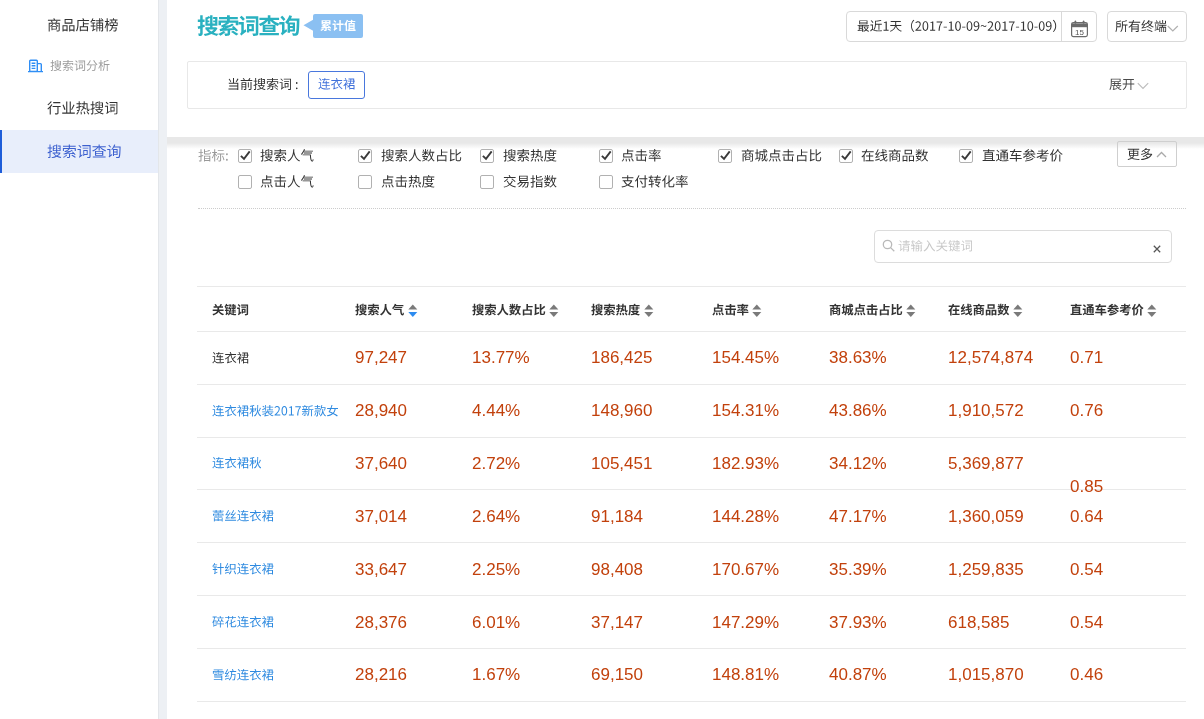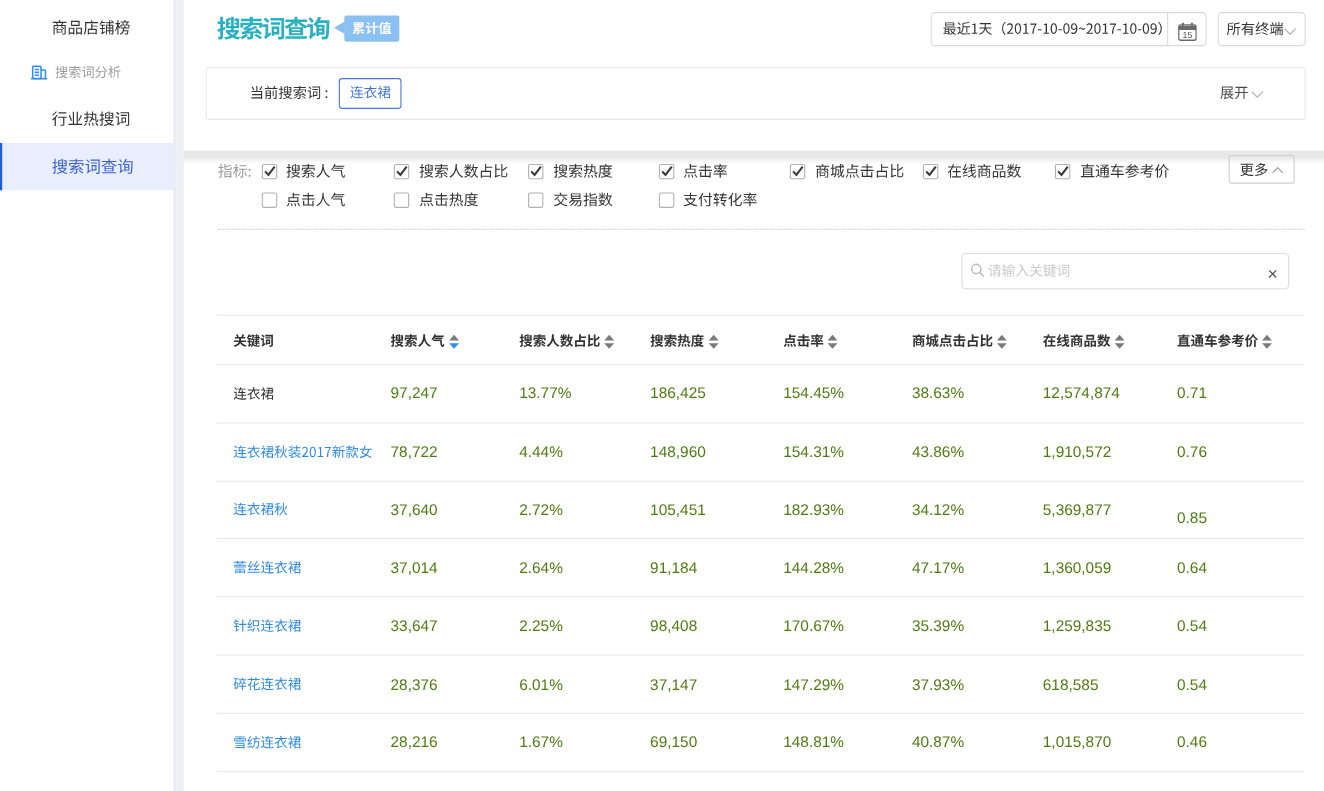--- a/index.html
+++ b/index.html
@@ -1,16 +1,16 @@
 <!DOCTYPE html>
 <html><head><meta charset="utf-8"><style>
 *{margin:0;padding:0;box-sizing:border-box}
 html,body{width:1204px;height:719px;background:#fff;font-family:"Liberation Sans",sans-serif;overflow:hidden}
 .abs{position:absolute}
-.num{position:absolute;font-size:14px;color:#4d7c0f;line-height:19px;height:19px;white-space:nowrap}
+.num{position:absolute;font-size:17px;color:#c2410c;line-height:19px;height:19px;white-space:nowrap}
 .hline{position:absolute;left:197px;width:989px;height:1px;background:#e9e9e9}
 </style></head><body>
 <div class="abs" style="left:0;top:0;width:1204px;height:719px">
 <div class="abs" style="left:158px;top:0;width:9px;height:719px;background:#edf0f4;border-left:1px solid #e3e6ea"></div>
 <div class="abs" style="left:0;top:130px;width:158px;height:43px;background:#e8eefb"></div>
 <div class="abs" style="left:0;top:130px;width:2px;height:43px;background:#1e5dd9"></div>
 <svg style="position:absolute;left:47.0px;top:15.8px;overflow:visible" width="73" height="19">
       <path transform="translate(0,14.3)" d="M3.9 -9.2C4.2 -8.7 4.6 -8.0 4.8 -7.5L5.8 -7.9C5.6 -8.3 5.2 -9.0 4.9 -9.5ZM8.0 -5.8C9.0 -5.1 10.2 -4.2 10.8 -3.6L11.5 -4.3C10.8 -4.9 9.6 -5.8 8.6 -6.4ZM5.6 -6.3C5.0 -5.6 4.0 -4.9 3.1 -4.4C3.3 -4.1 3.6 -3.7 3.6 -3.5C4.6 -4.1 5.7 -5.1 6.4 -5.9ZM9.4 -9.4C9.2 -8.9 8.8 -8.1 8.4 -7.5H1.7V1.1H2.7V-6.6H11.7V-0.1C11.7 0.2 11.6 0.2 11.3 0.2C11.1 0.3 10.3 0.3 9.4 0.2C9.5 0.5 9.7 0.8 9.7 1.1C11.0 1.1 11.7 1.1 12.1 0.9C12.5 0.8 12.7 0.5 12.7 -0.0V-7.5H9.5C9.8 -8.0 10.2 -8.6 10.6 -9.2ZM4.5 -4.0V-0.0H5.4V-0.7H9.8V-4.0ZM5.4 -3.2H8.9V-1.5H5.4ZM6.3 -11.8C6.5 -11.4 6.7 -10.9 6.9 -10.5H0.9V-9.5H13.4V-10.5H8.0C7.9 -10.9 7.6 -11.6 7.3 -12.1Z M18.6 -10.4H24.3V-7.7H18.6ZM17.6 -11.4V-6.6H25.4V-11.4ZM15.5 -5.1V1.1H16.5V0.4H19.5V1.0H20.6V-5.1ZM16.5 -0.7V-4.1H19.5V-0.7ZM22.2 -5.1V1.1H23.2V0.4H26.4V1.1H27.5V-5.1ZM23.2 -0.7V-4.1H26.4V-0.7Z M32.8 -4.1V1.0H33.8V0.4H39.9V0.9H41.0V-4.1H37.0V-6.1H41.7V-7.0H37.0V-8.8H35.9V-4.1ZM33.8 -0.6V-3.1H39.9V-0.6ZM35.3 -11.7C35.5 -11.3 35.8 -10.8 36.0 -10.3H30.4V-6.5C30.4 -4.4 30.3 -1.5 29.0 0.5C29.3 0.6 29.8 1.0 30.0 1.1C31.3 -1.0 31.5 -4.3 31.5 -6.5V-9.2H42.1V-10.3H37.2C37.0 -10.8 36.7 -11.5 36.3 -12.0Z M53.8 -11.5C54.3 -11.0 55.1 -10.5 55.5 -10.1L56.1 -10.7C55.7 -11.1 54.9 -11.6 54.4 -12.0ZM45.5 -12.0C45.0 -10.6 44.3 -9.4 43.4 -8.5C43.6 -8.3 43.8 -7.8 43.9 -7.6C44.4 -8.1 44.9 -8.7 45.3 -9.4H48.4V-10.4H45.8C46.0 -10.8 46.2 -11.3 46.4 -11.7ZM43.7 -4.9V-3.9H45.8V-1.1C45.8 -0.5 45.3 -0.0 45.0 0.1C45.2 0.4 45.5 0.8 45.6 1.1C45.8 0.8 46.2 0.5 48.7 -1.0C48.6 -1.2 48.5 -1.6 48.5 -1.8L46.7 -0.9V-3.9H48.6V-4.9H46.7V-6.8H48.2V-7.8H44.5V-6.8H45.8V-4.9ZM52.2 -12.0V-10.1H49.0V-9.1H52.2V-7.9H49.4V1.1H50.3V-2.0H52.3V1.0H53.2V-2.0H55.1V-0.0C55.1 0.1 55.1 0.1 54.9 0.2C54.8 0.2 54.4 0.2 53.9 0.1C54.0 0.4 54.2 0.8 54.2 1.1C54.9 1.1 55.4 1.1 55.7 0.9C56.0 0.7 56.1 0.4 56.1 -0.0V-7.9H53.2V-9.1H56.4V-10.1H53.2V-12.0ZM50.3 -4.5H52.3V-2.9H50.3ZM50.3 -5.4V-6.9H52.3V-5.4ZM55.1 -4.5V-2.9H53.2V-4.5ZM55.1 -5.4H53.2V-6.9H55.1Z M62.5 -7.9V-5.6H63.5V-7.1H69.7V-5.6H70.7V-7.9H68.6C68.8 -8.4 69.1 -9.0 69.3 -9.6L68.3 -9.8C68.1 -9.2 67.8 -8.5 67.6 -7.9H65.3L65.6 -8.0C65.5 -8.4 65.3 -9.2 65.0 -9.7L64.1 -9.5C64.3 -9.0 64.5 -8.4 64.6 -7.9ZM65.9 -12.0C66.0 -11.6 66.1 -11.1 66.2 -10.7H62.7V-9.8H70.5V-10.7H67.3C67.2 -11.1 67.0 -11.7 66.9 -12.1ZM65.8 -6.5C66.0 -6.1 66.1 -5.6 66.2 -5.2H62.7V-4.3H64.8C64.7 -2.0 64.2 -0.5 62.0 0.4C62.2 0.6 62.5 0.9 62.6 1.2C64.3 0.5 65.1 -0.6 65.5 -2.0H68.7C68.6 -0.7 68.4 -0.1 68.2 0.1C68.1 0.2 68.0 0.2 67.8 0.2C67.5 0.2 66.9 0.2 66.3 0.2C66.4 0.4 66.5 0.8 66.6 1.1C67.2 1.1 67.9 1.1 68.2 1.1C68.6 1.1 68.9 1.0 69.1 0.8C69.4 0.4 69.6 -0.4 69.8 -2.5C69.8 -2.6 69.8 -2.9 69.8 -2.9H65.7C65.8 -3.3 65.8 -3.8 65.9 -4.3H70.5V-5.2H67.3C67.2 -5.6 67.1 -6.2 66.8 -6.7ZM59.7 -12.0V-9.3H57.9V-8.3H59.6C59.2 -6.3 58.4 -4.0 57.6 -2.8C57.8 -2.6 58.0 -2.1 58.1 -1.8C58.7 -2.7 59.3 -4.2 59.7 -5.8V1.1H60.7V-6.3C61.0 -5.6 61.4 -4.7 61.6 -4.3L62.2 -5.0C62.0 -5.5 60.9 -7.3 60.7 -7.7V-8.3H62.2V-9.3H60.7V-12.0Z" fill="#333"></path>
     </svg>
 <svg style="position:absolute;left:49.5px;top:58.3px;overflow:visible" width="62" height="16">
@@ -229,37 +229,37 @@
 <div class="num" style="left:355px;top:348.0px">97,247</div>
 <div class="num" style="left:472px;top:348.0px">13.77%</div>
 <div class="num" style="left:591px;top:348.0px">186,425</div>
 <div class="num" style="left:712px;top:348.0px">154.45%</div>
 <div class="num" style="left:829px;top:348.0px">38.63%</div>
 <div class="num" style="left:948px;top:348.0px">12,574,874</div>
 <div class="num" style="left:1070px;top:348.0px">0.71</div>
 <svg style="position:absolute;left:212.0px;top:402.5px;overflow:visible" width="128" height="17">
       <path transform="translate(0,12.4)" d="M1.0 -9.8C1.7 -9.1 2.4 -8.2 2.8 -7.6L3.5 -8.1C3.2 -8.7 2.4 -9.6 1.7 -10.3ZM3.1 -6.2H0.6V-5.3H2.2V-1.5C1.6 -1.2 1.0 -0.6 0.4 0.1L1.1 1.0C1.6 0.1 2.2 -0.6 2.6 -0.6C2.9 -0.6 3.3 -0.2 3.8 0.1C4.7 0.7 5.7 0.9 7.4 0.9C8.6 0.9 10.9 0.8 11.8 0.7C11.8 0.4 12.0 -0.1 12.1 -0.3C10.8 -0.2 8.9 -0.1 7.4 -0.1C5.9 -0.1 4.8 -0.2 4.0 -0.7C3.6 -1.0 3.3 -1.2 3.1 -1.4ZM4.7 -5.1C4.8 -5.2 5.2 -5.2 5.8 -5.2H7.7V-3.5H3.9V-2.7H7.7V-0.4H8.7V-2.7H11.7V-3.5H8.7V-5.2H11.1L11.1 -6.1H8.7V-7.6H7.7V-6.1H5.7C6.1 -6.8 6.4 -7.5 6.8 -8.3H11.4V-9.1H7.1L7.5 -10.2L6.5 -10.4C6.4 -10.0 6.2 -9.5 6.1 -9.1H4.0V-8.3H5.8C5.5 -7.6 5.2 -7.0 5.0 -6.8C4.8 -6.3 4.6 -6.0 4.4 -6.0C4.5 -5.7 4.6 -5.3 4.7 -5.1Z M17.7 -10.2C18.0 -9.6 18.4 -8.9 18.5 -8.4H13.2V-7.5H17.7C16.6 -6.0 14.7 -4.6 12.8 -3.7C13.0 -3.5 13.2 -3.2 13.3 -2.9C14.1 -3.3 14.9 -3.7 15.6 -4.3V-0.9C15.6 -0.3 15.2 0.1 14.9 0.2C15.1 0.4 15.4 0.8 15.5 1.0C15.8 0.7 16.2 0.5 20.1 -0.7C20.1 -0.9 20.0 -1.3 19.9 -1.5L16.6 -0.5V-5.0C17.3 -5.7 18.1 -6.4 18.6 -7.1C19.3 -3.7 20.5 -1.4 23.7 0.7C23.8 0.4 24.1 0.0 24.4 -0.1C22.8 -1.1 21.7 -2.1 21.0 -3.3C21.9 -4.0 23.0 -5.0 23.8 -5.9L23.0 -6.4C22.4 -5.7 21.4 -4.7 20.5 -4.0C20.0 -5.0 19.7 -6.2 19.5 -7.5H24.1V-8.4H18.7L19.5 -8.7C19.4 -9.2 19.0 -9.9 18.7 -10.5Z M26.5 -10.1C26.8 -9.5 27.3 -8.8 27.5 -8.4L28.3 -8.9C28.0 -9.3 27.6 -9.9 27.2 -10.4ZM30.3 -9.8V-9.0H32.2C32.1 -8.5 32.1 -8.1 32.0 -7.7H29.7V-6.8H31.9C31.8 -6.3 31.7 -5.9 31.6 -5.5H30.2V-4.6H31.4C30.9 -3.3 30.1 -2.2 29.0 -1.5C29.2 -1.3 29.5 -1.0 29.6 -0.8C30.2 -1.2 30.6 -1.7 31.0 -2.2V1.0H31.9V0.4H35.2V1.0H36.2V-3.4H31.7C31.9 -3.8 32.1 -4.2 32.3 -4.6H35.9V-6.8H36.7V-7.7H35.9V-9.8ZM31.9 -0.4V-2.6H35.2V-0.4ZM35.0 -6.8V-5.5H32.5C32.6 -5.9 32.7 -6.3 32.8 -6.8ZM35.0 -7.7H32.9C33.0 -8.1 33.0 -8.5 33.0 -9.0H35.0ZM29.2 -5.9C29.0 -5.6 28.7 -5.0 28.3 -4.6L28.0 -5.1C28.5 -6.0 29.0 -6.9 29.3 -7.9L28.8 -8.3L28.6 -8.2H25.4V-7.4H28.2C27.5 -5.7 26.4 -4.0 25.2 -3.0C25.3 -2.9 25.6 -2.5 25.7 -2.2C26.1 -2.6 26.5 -3.1 27.0 -3.6V1.0H27.9V-4.1C28.3 -3.5 28.8 -2.8 29.0 -2.4L29.6 -3.1L28.7 -4.2C29.1 -4.6 29.4 -5.1 29.8 -5.5Z M47.9 -7.7C47.7 -6.7 47.1 -5.3 46.6 -4.4L47.4 -4.2C47.9 -5.0 48.4 -6.3 48.9 -7.4ZM43.4 -7.7C43.3 -6.5 43.0 -5.2 42.5 -4.5L43.3 -4.1C43.9 -5.0 44.2 -6.3 44.3 -7.5ZM45.3 -10.4C45.3 -5.6 45.3 -1.6 41.9 0.3C42.1 0.5 42.4 0.8 42.6 1.0C44.3 -0.0 45.2 -1.6 45.7 -3.5C46.2 -1.5 47.1 0.1 48.6 1.0C48.8 0.7 49.0 0.4 49.2 0.2C47.3 -0.8 46.4 -3.0 46.0 -5.8C46.1 -7.2 46.1 -8.8 46.2 -10.4ZM41.9 -10.3C40.9 -9.9 39.3 -9.5 37.9 -9.3C38.0 -9.1 38.1 -8.8 38.1 -8.6C38.7 -8.7 39.3 -8.8 40.0 -8.9V-6.9H37.8V-6.0H39.8C39.3 -4.6 38.4 -2.9 37.5 -2.0C37.7 -1.8 37.9 -1.4 38.0 -1.1C38.7 -1.9 39.4 -3.2 40.0 -4.5V1.0H40.9V-4.7C41.2 -4.1 41.7 -3.4 41.9 -3.1L42.4 -3.8C42.2 -4.1 41.2 -5.4 40.9 -5.7V-6.0H42.7V-6.9H40.9V-9.1C41.5 -9.2 42.0 -9.4 42.5 -9.6Z M50.4 -9.2C51.0 -8.8 51.7 -8.2 52.0 -7.9L52.6 -8.5C52.2 -8.8 51.6 -9.4 51.0 -9.7ZM55.0 -4.6C55.2 -4.4 55.3 -4.1 55.5 -3.8H50.2V-3.1H54.6C53.4 -2.2 51.7 -1.6 50.1 -1.3C50.2 -1.1 50.5 -0.8 50.6 -0.6C51.3 -0.7 52.1 -1.0 52.8 -1.3V-0.5C52.8 0.0 52.4 0.2 52.2 0.3C52.3 0.5 52.4 0.8 52.5 1.1C52.7 0.9 53.2 0.8 56.7 0.0C56.7 -0.2 56.7 -0.5 56.8 -0.7L53.7 -0.1V-1.7C54.5 -2.1 55.2 -2.6 55.7 -3.1C56.7 -1.0 58.5 0.3 61.0 0.9C61.1 0.7 61.3 0.3 61.5 0.1C60.4 -0.1 59.3 -0.5 58.5 -1.1C59.2 -1.4 60.1 -1.9 60.7 -2.3L60.0 -2.9C59.5 -2.4 58.6 -1.9 57.9 -1.6C57.4 -2.0 57.0 -2.5 56.6 -3.1H61.4V-3.8H56.5C56.4 -4.2 56.1 -4.6 55.9 -4.9ZM57.3 -10.4V-8.7H54.4V-7.9H57.3V-5.9H54.8V-5.1H61.0V-5.9H58.3V-7.9H61.2V-8.7H58.3V-10.4ZM50.1 -6.0 50.4 -5.2 53.0 -6.4V-4.6H53.8V-10.4H53.0V-7.3C51.9 -6.8 50.8 -6.3 50.1 -6.0Z M62.5 0.0H68.3V-1.0H65.7C65.3 -1.0 64.7 -0.9 64.3 -0.9C66.4 -2.9 67.8 -4.8 67.8 -6.6C67.8 -8.2 66.8 -9.3 65.2 -9.3C64.0 -9.3 63.2 -8.7 62.5 -7.9L63.2 -7.3C63.7 -7.9 64.3 -8.3 65.0 -8.3C66.2 -8.3 66.7 -7.6 66.7 -6.5C66.7 -5.0 65.4 -3.2 62.5 -0.7Z M72.3 0.2C74.1 0.2 75.2 -1.4 75.2 -4.6C75.2 -7.7 74.1 -9.3 72.3 -9.3C70.6 -9.3 69.5 -7.7 69.5 -4.6C69.5 -1.4 70.6 0.2 72.3 0.2ZM72.3 -0.8C71.3 -0.8 70.6 -1.9 70.6 -4.6C70.6 -7.2 71.3 -8.4 72.3 -8.4C73.4 -8.4 74.1 -7.2 74.1 -4.6C74.1 -1.9 73.4 -0.8 72.3 -0.8Z M76.9 0.0H81.8V-0.9H80.0V-9.1H79.1C78.7 -8.8 78.1 -8.6 77.3 -8.4V-7.7H78.9V-0.9H76.9Z M85.1 0.0H86.3C86.4 -3.6 86.8 -5.7 88.9 -8.4V-9.1H83.3V-8.1H87.7C85.9 -5.6 85.3 -3.4 85.1 0.0Z M94.0 -2.6C94.4 -2.0 94.8 -1.2 95.0 -0.6L95.7 -1.0C95.5 -1.6 95.0 -2.4 94.6 -3.0ZM91.2 -2.9C91.0 -2.2 90.5 -1.4 90.0 -0.8C90.2 -0.7 90.5 -0.5 90.7 -0.4C91.2 -1.0 91.7 -1.9 92.0 -2.7ZM96.4 -9.2V-5.0C96.4 -3.3 96.3 -1.2 95.2 0.3C95.4 0.4 95.8 0.7 96.0 0.9C97.1 -0.7 97.3 -3.2 97.3 -5.0V-5.4H99.1V0.9H100.0V-5.4H101.4V-6.2H97.3V-8.6C98.6 -8.8 100.0 -9.1 101.0 -9.5L100.3 -10.2C99.4 -9.8 97.8 -9.4 96.4 -9.2ZM92.2 -10.3C92.4 -9.9 92.6 -9.5 92.7 -9.1H90.3V-8.3H95.8V-9.1H93.7C93.5 -9.5 93.3 -10.1 93.0 -10.5ZM94.2 -8.3C94.1 -7.7 93.8 -6.9 93.5 -6.3H90.1V-5.5H92.6V-4.2H90.1V-3.4H92.6V-0.2C92.6 -0.1 92.6 -0.1 92.5 -0.1C92.4 -0.0 92.0 -0.0 91.5 -0.1C91.7 0.2 91.8 0.5 91.8 0.7C92.4 0.7 92.8 0.7 93.1 0.6C93.4 0.4 93.5 0.2 93.5 -0.2V-3.4H95.8V-4.2H93.5V-5.5H96.0V-6.3H94.4C94.6 -6.8 94.8 -7.5 95.1 -8.1ZM91.1 -8.1C91.3 -7.5 91.5 -6.8 91.6 -6.3L92.4 -6.5C92.3 -7.0 92.1 -7.7 91.8 -8.2Z M103.5 -2.7C103.2 -1.8 102.8 -0.9 102.3 -0.2C102.5 -0.1 102.9 0.0 103.1 0.1C103.5 -0.5 103.9 -1.6 104.2 -2.5ZM106.6 -2.4C106.9 -1.8 107.3 -0.9 107.5 -0.4L108.3 -0.8C108.1 -1.3 107.6 -2.1 107.3 -2.7ZM110.3 -6.4V-5.8C110.3 -4.1 110.1 -1.6 107.9 0.4C108.2 0.5 108.5 0.8 108.6 1.0C109.9 -0.1 110.5 -1.4 110.9 -2.7C111.4 -1.1 112.2 0.3 113.3 1.0C113.5 0.7 113.8 0.4 114.0 0.2C112.5 -0.6 111.6 -2.5 111.2 -4.6C111.2 -5.0 111.2 -5.4 111.2 -5.8V-6.4ZM105.0 -10.4V-9.2H102.6V-8.4H105.0V-7.4H102.8V-6.6H108.0V-7.4H105.9V-8.4H108.3V-9.2H105.9V-10.4ZM102.4 -3.9V-3.1H105.0V0.0C105.0 0.1 105.0 0.2 104.8 0.2C104.7 0.2 104.2 0.2 103.8 0.2C103.9 0.4 104.0 0.7 104.0 1.0C104.7 1.0 105.2 1.0 105.5 0.8C105.8 0.7 105.9 0.4 105.9 0.0V-3.1H108.4V-3.9ZM109.4 -10.4C109.1 -8.5 108.7 -6.6 107.9 -5.4V-5.7H103.0V-4.9H107.9V-5.3C108.1 -5.1 108.5 -4.9 108.6 -4.7C109.0 -5.4 109.4 -6.3 109.7 -7.3H112.7C112.5 -6.5 112.3 -5.6 112.0 -5.0L112.8 -4.8C113.2 -5.6 113.5 -6.9 113.7 -8.0L113.1 -8.2L113.0 -8.2H109.9C110.0 -8.9 110.2 -9.6 110.3 -10.3Z M122.6 -6.5C122.2 -4.8 121.7 -3.5 120.8 -2.6C119.8 -3.0 118.9 -3.4 117.9 -3.8C118.3 -4.6 118.7 -5.5 119.2 -6.5ZM116.5 -3.3C117.7 -2.9 118.9 -2.4 120.0 -1.9C118.8 -1.0 117.1 -0.4 114.9 -0.1C115.1 0.2 115.3 0.6 115.4 0.9C117.9 0.5 119.7 -0.2 121.0 -1.4C122.6 -0.6 124.0 0.2 125.0 1.0L125.8 0.1C124.7 -0.6 123.3 -1.4 121.7 -2.1C122.7 -3.2 123.3 -4.6 123.7 -6.5H126.0V-7.5H119.5C119.9 -8.5 120.3 -9.5 120.5 -10.4L119.5 -10.5C119.3 -9.6 118.9 -8.5 118.5 -7.5H115.1V-6.5H118.0C117.5 -5.3 117.0 -4.2 116.5 -3.3Z" fill="#2e8ae0"></path>
     </svg>
-<div class="num" style="left:355px;top:401.0px">78,722</div>
+<div class="num" style="left:355px;top:401.0px">28,940</div>
 <div class="num" style="left:472px;top:401.0px">4.44%</div>
 <div class="num" style="left:591px;top:401.0px">148,960</div>
 <div class="num" style="left:712px;top:401.0px">154.31%</div>
 <div class="num" style="left:829px;top:401.0px">43.86%</div>
 <div class="num" style="left:948px;top:401.0px">1,910,572</div>
 <div class="num" style="left:1070px;top:401.0px">0.76</div>
 <svg style="position:absolute;left:212.0px;top:455.2px;overflow:visible" width="51" height="17">
       <path transform="translate(0,12.4)" d="M1.0 -9.8C1.7 -9.1 2.4 -8.2 2.8 -7.6L3.5 -8.1C3.2 -8.7 2.4 -9.6 1.7 -10.3ZM3.1 -6.2H0.6V-5.3H2.2V-1.5C1.6 -1.2 1.0 -0.6 0.4 0.1L1.1 1.0C1.6 0.1 2.2 -0.6 2.6 -0.6C2.9 -0.6 3.3 -0.2 3.8 0.1C4.7 0.7 5.7 0.9 7.4 0.9C8.6 0.9 10.9 0.8 11.8 0.7C11.8 0.4 12.0 -0.1 12.1 -0.3C10.8 -0.2 8.9 -0.1 7.4 -0.1C5.9 -0.1 4.8 -0.2 4.0 -0.7C3.6 -1.0 3.3 -1.2 3.1 -1.4ZM4.7 -5.1C4.8 -5.2 5.2 -5.2 5.8 -5.2H7.7V-3.5H3.9V-2.7H7.7V-0.4H8.7V-2.7H11.7V-3.5H8.7V-5.2H11.1L11.1 -6.1H8.7V-7.6H7.7V-6.1H5.7C6.1 -6.8 6.4 -7.5 6.8 -8.3H11.4V-9.1H7.1L7.5 -10.2L6.5 -10.4C6.4 -10.0 6.2 -9.5 6.1 -9.1H4.0V-8.3H5.8C5.5 -7.6 5.2 -7.0 5.0 -6.8C4.8 -6.3 4.6 -6.0 4.4 -6.0C4.5 -5.7 4.6 -5.3 4.7 -5.1Z M17.7 -10.2C18.0 -9.6 18.4 -8.9 18.5 -8.4H13.2V-7.5H17.7C16.6 -6.0 14.7 -4.6 12.8 -3.7C13.0 -3.5 13.2 -3.2 13.3 -2.9C14.1 -3.3 14.9 -3.7 15.6 -4.3V-0.9C15.6 -0.3 15.2 0.1 14.9 0.2C15.1 0.4 15.4 0.8 15.5 1.0C15.8 0.7 16.2 0.5 20.1 -0.7C20.1 -0.9 20.0 -1.3 19.9 -1.5L16.6 -0.5V-5.0C17.3 -5.7 18.1 -6.4 18.6 -7.1C19.3 -3.7 20.5 -1.4 23.7 0.7C23.8 0.4 24.1 0.0 24.4 -0.1C22.8 -1.1 21.7 -2.1 21.0 -3.3C21.9 -4.0 23.0 -5.0 23.8 -5.9L23.0 -6.4C22.4 -5.7 21.4 -4.7 20.5 -4.0C20.0 -5.0 19.7 -6.2 19.5 -7.5H24.1V-8.4H18.7L19.5 -8.7C19.4 -9.2 19.0 -9.9 18.7 -10.5Z M26.5 -10.1C26.8 -9.5 27.3 -8.8 27.5 -8.4L28.3 -8.9C28.0 -9.3 27.6 -9.9 27.2 -10.4ZM30.3 -9.8V-9.0H32.2C32.1 -8.5 32.1 -8.1 32.0 -7.7H29.7V-6.8H31.9C31.8 -6.3 31.7 -5.9 31.6 -5.5H30.2V-4.6H31.4C30.9 -3.3 30.1 -2.2 29.0 -1.5C29.2 -1.3 29.5 -1.0 29.6 -0.8C30.2 -1.2 30.6 -1.7 31.0 -2.2V1.0H31.9V0.4H35.2V1.0H36.2V-3.4H31.7C31.9 -3.8 32.1 -4.2 32.3 -4.6H35.9V-6.8H36.7V-7.7H35.9V-9.8ZM31.9 -0.4V-2.6H35.2V-0.4ZM35.0 -6.8V-5.5H32.5C32.6 -5.9 32.7 -6.3 32.8 -6.8ZM35.0 -7.7H32.9C33.0 -8.1 33.0 -8.5 33.0 -9.0H35.0ZM29.2 -5.9C29.0 -5.6 28.7 -5.0 28.3 -4.6L28.0 -5.1C28.5 -6.0 29.0 -6.9 29.3 -7.9L28.8 -8.3L28.6 -8.2H25.4V-7.4H28.2C27.5 -5.7 26.4 -4.0 25.2 -3.0C25.3 -2.9 25.6 -2.5 25.7 -2.2C26.1 -2.6 26.5 -3.1 27.0 -3.6V1.0H27.9V-4.1C28.3 -3.5 28.8 -2.8 29.0 -2.4L29.6 -3.1L28.7 -4.2C29.1 -4.6 29.4 -5.1 29.8 -5.5Z M47.9 -7.7C47.7 -6.7 47.1 -5.3 46.6 -4.4L47.4 -4.2C47.9 -5.0 48.4 -6.3 48.9 -7.4ZM43.4 -7.7C43.3 -6.5 43.0 -5.2 42.5 -4.5L43.3 -4.1C43.9 -5.0 44.2 -6.3 44.3 -7.5ZM45.3 -10.4C45.3 -5.6 45.3 -1.6 41.9 0.3C42.1 0.5 42.4 0.8 42.6 1.0C44.3 -0.0 45.2 -1.6 45.7 -3.5C46.2 -1.5 47.1 0.1 48.6 1.0C48.8 0.7 49.0 0.4 49.2 0.2C47.3 -0.8 46.4 -3.0 46.0 -5.8C46.1 -7.2 46.1 -8.8 46.2 -10.4ZM41.9 -10.3C40.9 -9.9 39.3 -9.5 37.9 -9.3C38.0 -9.1 38.1 -8.8 38.1 -8.6C38.7 -8.7 39.3 -8.8 40.0 -8.9V-6.9H37.8V-6.0H39.8C39.3 -4.6 38.4 -2.9 37.5 -2.0C37.7 -1.8 37.9 -1.4 38.0 -1.1C38.7 -1.9 39.4 -3.2 40.0 -4.5V1.0H40.9V-4.7C41.2 -4.1 41.7 -3.4 41.9 -3.1L42.4 -3.8C42.2 -4.1 41.2 -5.4 40.9 -5.7V-6.0H42.7V-6.9H40.9V-9.1C41.5 -9.2 42.0 -9.4 42.5 -9.6Z" fill="#2e8ae0"></path>
     </svg>
 <div class="num" style="left:355px;top:453.7px">37,640</div>
 <div class="num" style="left:472px;top:453.7px">2.72%</div>
 <div class="num" style="left:591px;top:453.7px">105,451</div>
 <div class="num" style="left:712px;top:453.7px">182.93%</div>
 <div class="num" style="left:829px;top:453.7px">34.12%</div>
 <div class="num" style="left:948px;top:453.7px">5,369,877</div>
-<div class="num" style="left:1070px;top:461px">0.85</div>
+<div class="num" style="left:1070px;top:477px">0.85</div>
 <svg style="position:absolute;left:212.0px;top:508.0px;overflow:visible" width="64" height="17">
       <path transform="translate(0,12.4)" d="M2.5 -5.4V-4.8H5.1V-5.4ZM2.2 -4.2V-3.7H5.1V-4.2ZM7.2 -4.2V-3.7H10.3V-4.2ZM7.2 -5.4V-4.8H9.9V-5.4ZM1.0 -6.7V-4.6H1.9V-6.0H5.7V-3.4H6.6V-6.0H10.5V-4.6H11.4V-6.7H6.6V-7.4H10.7V-8.0H1.7V-7.4H5.7V-6.7ZM5.7 -0.9V-0.0H2.7V-0.9ZM6.6 -0.9H9.8V-0.0H6.6ZM5.7 -1.5H2.7V-2.4H5.7ZM6.6 -1.5V-2.4H9.8V-1.5ZM1.9 -3.0V1.0H2.7V0.6H9.8V1.0H10.6V-3.0ZM7.8 -10.4V-9.7H4.6V-10.4H3.6V-9.7H0.7V-8.9H3.6V-8.2H4.6V-8.9H7.8V-8.2H8.7V-8.9H11.7V-9.7H8.7V-10.4Z M13.0 -0.6V0.3H24.1V-0.6ZM13.9 -1.8C14.2 -1.9 14.6 -1.9 18.2 -2.2C18.2 -2.4 18.2 -2.8 18.3 -3.0L15.0 -2.8C16.3 -4.2 17.6 -5.9 18.6 -7.7L17.8 -8.1C17.5 -7.4 17.0 -6.7 16.6 -6.1L14.7 -6.0C15.5 -7.1 16.3 -8.6 17.0 -10.0L16.1 -10.4C15.5 -8.8 14.5 -7.1 14.2 -6.7C13.9 -6.2 13.7 -5.9 13.4 -5.9C13.5 -5.6 13.7 -5.2 13.7 -5.0C13.9 -5.1 14.2 -5.1 16.0 -5.3C15.4 -4.5 14.9 -3.8 14.7 -3.6C14.2 -3.1 13.9 -2.7 13.6 -2.6C13.7 -2.4 13.8 -1.9 13.9 -1.8ZM18.9 -1.8C19.3 -1.9 19.8 -2.0 23.7 -2.2C23.7 -2.4 23.7 -2.8 23.7 -3.1L20.2 -2.9C21.5 -4.2 22.8 -5.9 23.9 -7.6L23.1 -8.0C22.7 -7.4 22.3 -6.7 21.8 -6.2L19.8 -6.1C20.6 -7.2 21.5 -8.6 22.1 -10.0L21.2 -10.4C20.6 -8.8 19.6 -7.2 19.3 -6.7C19.0 -6.3 18.8 -6.0 18.5 -5.9C18.6 -5.7 18.8 -5.3 18.8 -5.1C19.0 -5.2 19.4 -5.2 21.2 -5.3C20.6 -4.5 20.0 -3.9 19.8 -3.6C19.3 -3.1 18.9 -2.8 18.6 -2.7C18.7 -2.5 18.9 -2.0 18.9 -1.8Z M25.8 -9.8C26.5 -9.1 27.2 -8.2 27.6 -7.6L28.3 -8.1C28.0 -8.7 27.2 -9.6 26.5 -10.3ZM27.9 -6.2H25.4V-5.3H27.0V-1.5C26.4 -1.2 25.8 -0.6 25.2 0.1L25.9 1.0C26.4 0.1 27.0 -0.6 27.4 -0.6C27.7 -0.6 28.1 -0.2 28.6 0.1C29.5 0.7 30.5 0.9 32.2 0.9C33.4 0.9 35.7 0.8 36.6 0.7C36.6 0.4 36.8 -0.1 36.9 -0.3C35.6 -0.2 33.7 -0.1 32.2 -0.1C30.7 -0.1 29.6 -0.2 28.8 -0.7C28.4 -1.0 28.1 -1.2 27.9 -1.4ZM29.5 -5.1C29.6 -5.2 30.0 -5.2 30.6 -5.2H32.5V-3.5H28.7V-2.7H32.5V-0.4H33.5V-2.7H36.5V-3.5H33.5V-5.2H35.9L35.9 -6.1H33.5V-7.6H32.5V-6.1H30.5C30.9 -6.8 31.2 -7.5 31.6 -8.3H36.2V-9.1H31.9L32.3 -10.2L31.3 -10.4C31.2 -10.0 31.0 -9.5 30.9 -9.1H28.8V-8.3H30.6C30.3 -7.6 30.0 -7.0 29.8 -6.8C29.6 -6.3 29.4 -6.0 29.2 -6.0C29.3 -5.7 29.4 -5.3 29.5 -5.1Z M42.5 -10.2C42.8 -9.6 43.2 -8.9 43.3 -8.4H38.0V-7.5H42.5C41.4 -6.0 39.5 -4.6 37.6 -3.7C37.8 -3.5 38.0 -3.2 38.1 -2.9C38.9 -3.3 39.7 -3.7 40.4 -4.3V-0.9C40.4 -0.3 40.0 0.1 39.7 0.2C39.9 0.4 40.2 0.8 40.3 1.0C40.6 0.7 41.0 0.5 45.0 -0.7C44.9 -0.9 44.8 -1.3 44.7 -1.5L41.4 -0.5V-5.0C42.1 -5.7 42.9 -6.4 43.4 -7.1C44.1 -3.7 45.3 -1.4 48.5 0.7C48.6 0.4 48.9 0.0 49.2 -0.1C47.6 -1.1 46.5 -2.1 45.8 -3.3C46.7 -4.0 47.8 -5.0 48.6 -5.9L47.8 -6.4C47.2 -5.7 46.2 -4.7 45.3 -4.0C44.8 -5.0 44.5 -6.2 44.3 -7.5H48.9V-8.4H43.5L44.3 -8.7C44.2 -9.2 43.8 -9.9 43.5 -10.5Z M51.3 -10.1C51.6 -9.5 52.1 -8.8 52.3 -8.4L53.1 -8.9C52.8 -9.3 52.4 -9.9 52.0 -10.4ZM55.1 -9.8V-9.0H57.0C56.9 -8.5 56.9 -8.1 56.8 -7.7H54.5V-6.8H56.7C56.6 -6.3 56.5 -5.9 56.4 -5.5H55.0V-4.6H56.2C55.7 -3.3 54.9 -2.2 53.8 -1.5C54.0 -1.3 54.3 -1.0 54.4 -0.8C55.0 -1.2 55.4 -1.7 55.8 -2.2V1.0H56.7V0.4H60.0V1.0H61.0V-3.4H56.5C56.7 -3.8 56.9 -4.2 57.1 -4.6H60.7V-6.8H61.5V-7.7H60.7V-9.8ZM56.7 -0.4V-2.6H60.0V-0.4ZM59.8 -6.8V-5.5H57.3C57.4 -5.9 57.5 -6.3 57.6 -6.8ZM59.8 -7.7H57.7C57.8 -8.1 57.8 -8.5 57.8 -9.0H59.8ZM54.0 -5.9C53.8 -5.6 53.5 -5.0 53.1 -4.6L52.8 -5.1C53.3 -6.0 53.8 -6.9 54.1 -7.9L53.6 -8.3L53.4 -8.2H50.2V-7.4H53.0C52.3 -5.7 51.1 -4.0 50.0 -3.0C50.1 -2.9 50.4 -2.5 50.5 -2.2C50.9 -2.6 51.3 -3.1 51.8 -3.6V1.0H52.7V-4.1C53.1 -3.5 53.6 -2.8 53.8 -2.4L54.4 -3.1L53.5 -4.2C53.9 -4.6 54.2 -5.1 54.6 -5.5Z" fill="#2e8ae0"></path>
     </svg>
 <div class="num" style="left:355px;top:506.5px">37,014</div>
 <div class="num" style="left:472px;top:506.5px">2.64%</div>
 <div class="num" style="left:591px;top:506.5px">91,184</div>
 <div class="num" style="left:712px;top:506.5px">144.28%</div>
 <div class="num" style="left:829px;top:506.5px">47.17%</div>
 <div class="num" style="left:948px;top:506.5px">1,360,059</div>
 <div class="num" style="left:1070px;top:506.5px">0.64</div>

